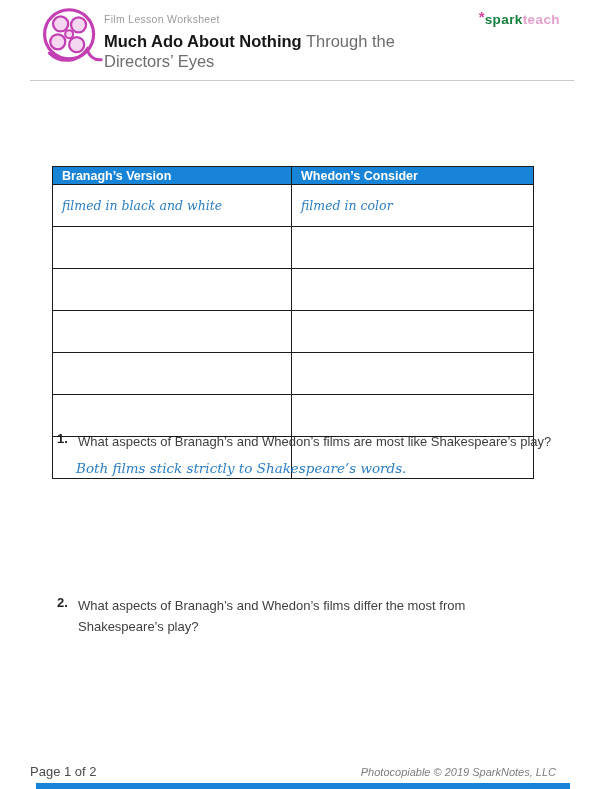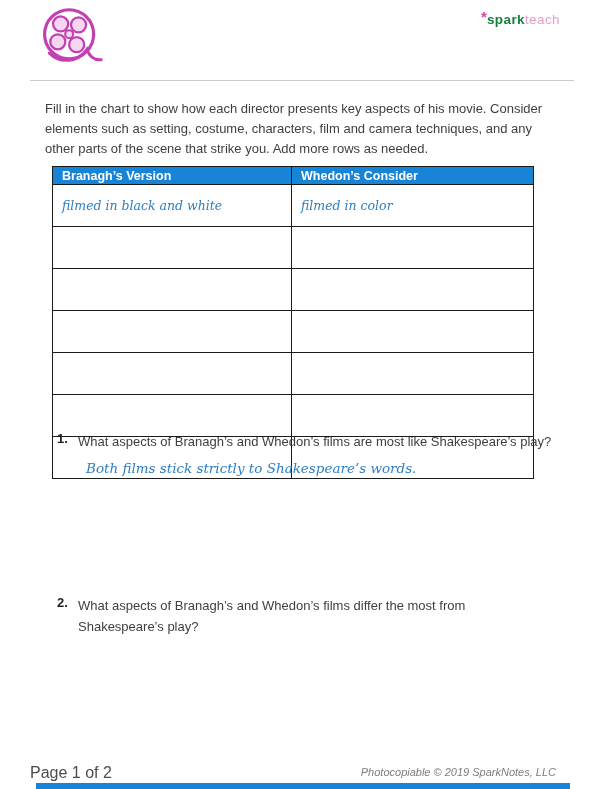--- a/index.html
+++ b/index.html
@@ -17,21 +17,21 @@
   .header-icon { position: absolute; left: 38px; top: 6px; width: 66px; height: 66px; }
   .header-text { position: absolute; left: 104px; top: 13px; width: 380px; }
   .eyebrow { font-size: 10.5px; color: #9c9c9c; letter-spacing: 0.3px; margin-bottom: 7px; }
   .title-line { font-size: 16.5px; line-height: 19.5px; }
   .t-bold { font-weight: bold; color: #161616; }
   .t-gray { color: #6d6d6d; }
 
   .logo { position: absolute; right: 44px; top: 10px; font-size: 13.5px; white-space: nowrap; }
   .logo-ast { color: #D9439F; font-weight: bold; font-size: 15px; position: relative; top: -2px; }
   .logo-spark { color: #15803d; font-weight: bold; letter-spacing: 0.4px; }
-  .logo-teach { color: #E49FCB; font-weight: normal; letter-spacing: 0.4px; }
+  .logo-teach { color: #E49FCB; font-weight: bold; letter-spacing: 0.4px; }
 
   .rule { position: absolute; top: 80px; left: 30px; right: 30px; border-top: 1px solid #cbcbcb; }
 
   
   .instructions {
     position: absolute; left: 45px; top: 99px; width: 518px;
     font-size: 13px; line-height: 20px; color: #3f3f3f;
   }
 
   
@@ -52,55 +52,61 @@
     font-size: 12.5px; color: #2d7ec3;
   }
 
   
   .question { position: absolute; display: flex; font-size: 13px; color: #3f3f3f; }
   .q1 { left: 57px; top: 431px; width: 500px; }
   .q2 { left: 57px; top: 595px; width: 478px; }
   .q-num { font-weight: bold; color: #1f1f1f; width: 21px; flex: 0 0 21px; }
   .q-text { line-height: 21px; }
   .answer {
-    position: absolute; left: 86px; top: 460px;
+    position: absolute; left: 76px; top: 460px;
     font-family: "DejaVu Serif", serif; font-style: italic;
     font-size: 13.5px; color: #2d7ec3;
   }
 
   
-  .footer-page { position: absolute; left: 30px; top: 764px; font-size: 16px; color: #4c4c4c; }
+  .footer-page { position: absolute; left: 30px; top: 764px; font-size: 13px; color: #4c4c4c; }
   .footer-copy { position: absolute; right: 48px; top: 766px; font-size: 11px; font-style: italic; color: #7d7d7d; }
   .bottom-bar { position: absolute; left: 36px; right: 34px; bottom: 0; height: 6px; background: #1784D8; }
 </style>
 </head>
 <body>
 
 <div class="page">
 
   <div class="header-icon">
     <svg viewBox="0 0 70 70" width="66" height="66" aria-hidden="true">
       <circle cx="33" cy="30" r="26" fill="#ffffff" stroke="#C33FB3" stroke-width="3.4"></circle>
       <circle cx="24" cy="19" r="8" fill="#F6D7F1" stroke="#C33FB3" stroke-width="2.4"></circle>
       <circle cx="43" cy="20" r="8" fill="#F6D7F1" stroke="#C33FB3" stroke-width="2.4"></circle>
       <circle cx="21" cy="38" r="8" fill="#F6D7F1" stroke="#C33FB3" stroke-width="2.4"></circle>
       <circle cx="41" cy="41" r="8" fill="#F6D7F1" stroke="#C33FB3" stroke-width="2.4"></circle>
       <circle cx="33" cy="30" r="4.2" fill="#F6D7F1" stroke="#C33FB3" stroke-width="2.2"></circle>
       <path d="M 12 50 A 26 26 0 0 0 52 46 Q 56 58 67 57" fill="none" stroke="#C33FB3" stroke-width="3.2" stroke-linecap="round"></path>
     </svg>
   </div>
 
+  <div class="header-text">
+    <div class="eyebrow">Film Lesson Worksheet</div>
+    <div class="title-line">
+      <span class="t-bold">Much Ado About Nothing</span><span class="t-gray"> Through the</span>
+    </div>
+    <div class="title-line t-gray">Directors’ Eyes</div>
+  </div>
 
   <div class="logo">
     <span class="logo-ast">*</span><span class="logo-spark">spark</span><span class="logo-teach">teach</span>
   </div>
 
   <div class="rule"></div>
 
-  <div class="instructions">Fill in the chart to show how each director presents key aspects of his movie. Consider elements such as setting, costume, characters, film and camera techniques, and any other parts of the scene that strike you. Add more rows as needed.</div>
 
   <table class="worksheet-table">
     <colgroup>
         <col class="c1">
         <col class="c2">
       </colgroup>
     <thead>
       <tr>
         <th>Branagh’s Version</th>
         <th>Whedon’s Consider</th>

